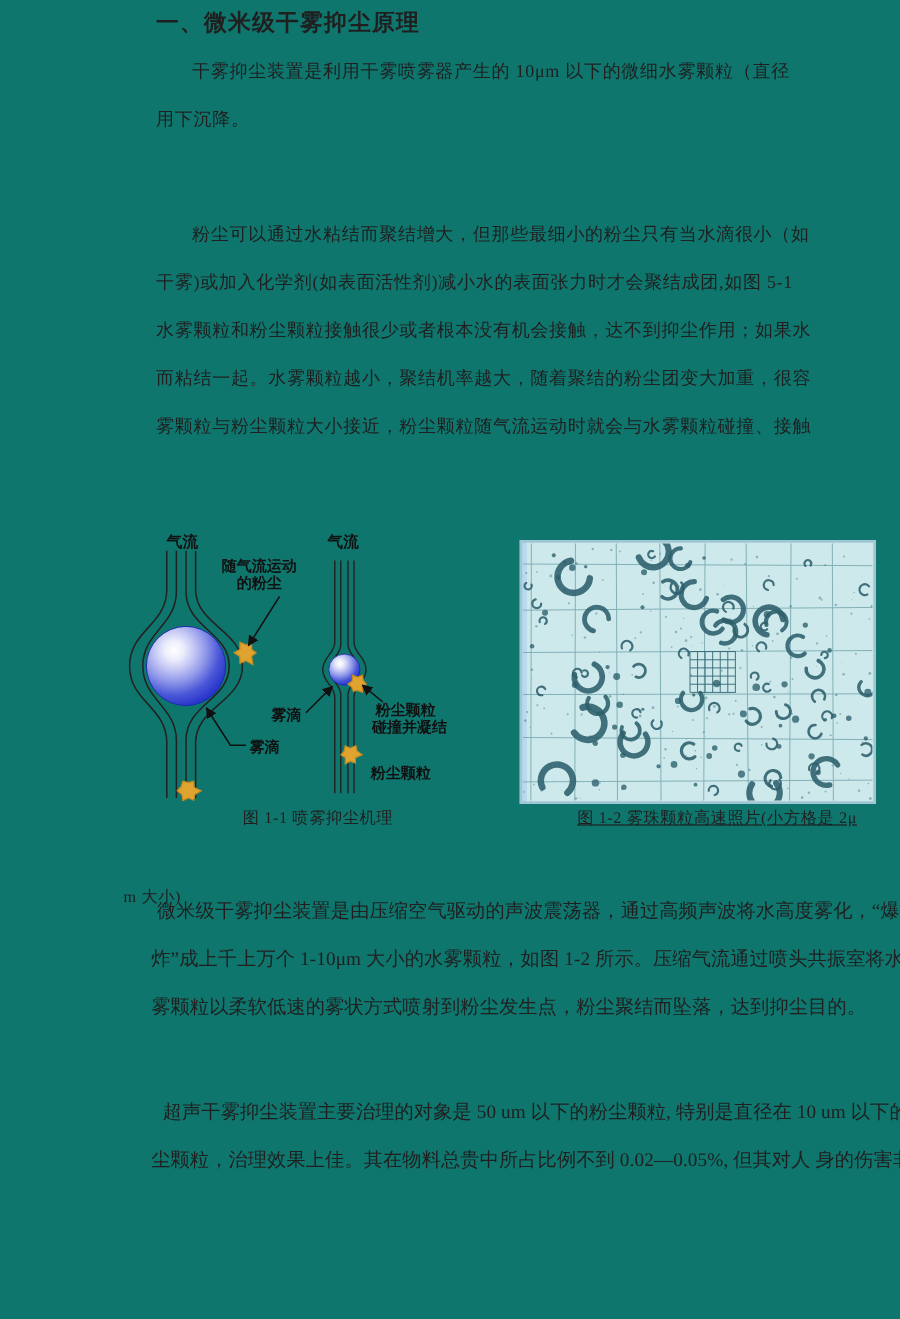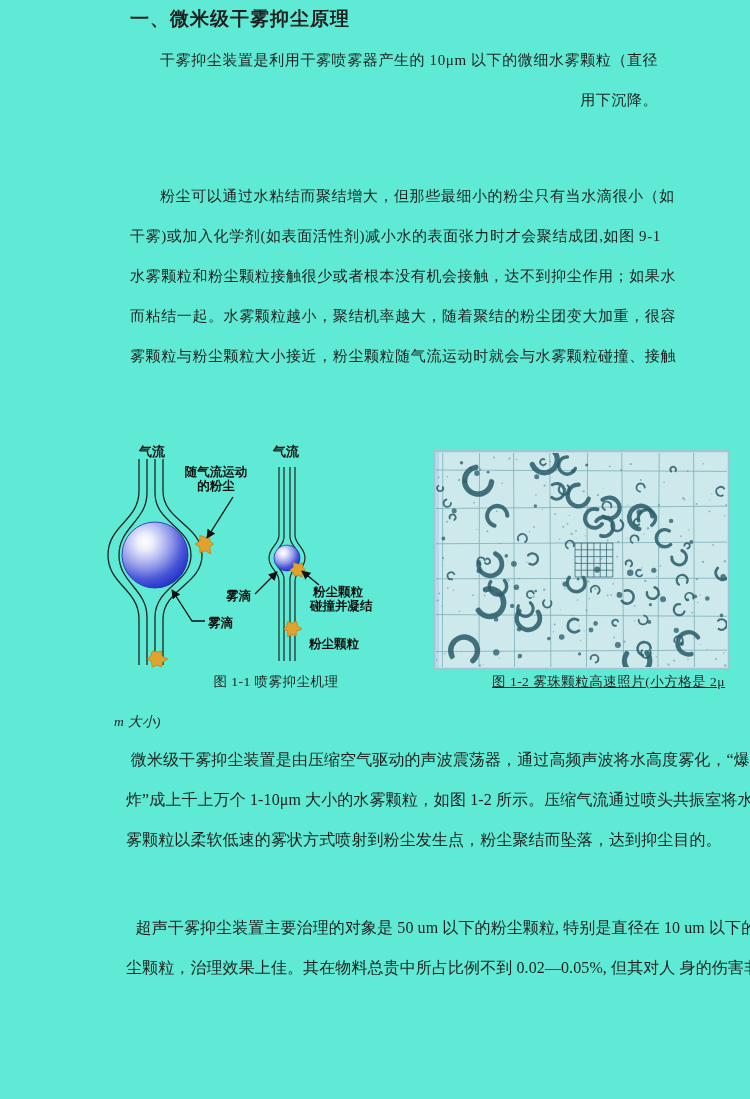--- a/index.html
+++ b/index.html
@@ -1,63 +1,62 @@
 <!DOCTYPE html>
 <html><head>
 <meta charset="utf-8">
 <style>
   html,body{margin:0;padding:0;background:#888;}
   .page{
     position:relative;
     width:750px;height:1099px;
     margin:0 auto;
-    background:#5eead4;
+    background:#0f766e;
     font-family:"Liberation Serif","DejaVu Serif",serif;
     color:#1f1f1f;
     overflow:hidden;
   }
   .h1{
     position:absolute;left:130px;
     font-size:19px;font-weight:700;letter-spacing:1px;white-space:nowrap;
   }
   .para{position:absolute;}
   .para .line{
     height:40px;line-height:40px;white-space:nowrap;
     font-size:15px;letter-spacing:0.6px;
   }
   .para.small .line{font-size:16px;letter-spacing:0.1px;}
   .indent2{text-indent:2em;}
   .indent1{text-indent:0.6em;}
   .indent05{text-indent:0.3em;}
   .caption{
     position:absolute;font-size:13.5px;line-height:20px;white-space:nowrap;
     letter-spacing:0.5px;
-    margin-left:11px;
   }
   svg text{
     font-family:"Liberation Serif","DejaVu Serif",serif;
     font-weight:600;fill:#111;
   }
   .figsvg{position:absolute;}
 </style>
 </head>
 <body>
 
 <div class="page">
 
   <div class="h1" style="top:6px;">一、微米级干雾抑尘原理</div>
 
-  <div class="para" style="top:40px;left:130px;text-align:right;">
+  <div class="para" style="top:40px;left:130px;">
     <div class="line indent2">干雾抑尘装置是利用干雾喷雾器产生的 10μm 以下的微细水雾颗粒（直径</div>
     <div class="line">用下沉降。</div>
   </div>
 
   <div class="para" style="top:176px;left:130px;">
     <div class="line indent2">粉尘可以通过水粘结而聚结增大，但那些最细小的粉尘只有当水滴很小（如</div>
-    <div class="line">干雾)或加入化学剂(如表面活性剂)减小水的表面张力时才会聚结成团,如图 9-1</div>
+    <div class="line">干雾)或加入化学剂(如表面活性剂)减小水的表面张力时才会聚结成团,如图 5-1</div>
     <div class="line">水雾颗粒和粉尘颗粒接触很少或者根本没有机会接触，达不到抑尘作用；如果水</div>
     <div class="line">而粘结一起。水雾颗粒越小，聚结机率越大，随着聚结的粉尘团变大加重，很容</div>
     <div class="line">雾颗粒与粉尘颗粒大小接近，粉尘颗粒随气流运动时就会与水雾颗粒碰撞、接触</div>
   </div>
 
   <svg class="figsvg" style="left:95px;top:443px;" width="340" height="235" viewBox="0 0 340 235">
     <defs>
       <radialGradient id="ballGrad" cx="35%" cy="30%" r="75%">
         <stop offset="0%" stop-color="#ffffff"></stop>
         <stop offset="16%" stop-color="#eceefc"></stop>
@@ -435,21 +434,21 @@
           <circle cx="143.0" cy="80.9" r="0.9" fill="#2c5f6b" opacity="0.4"></circle>
           <circle cx="291.6" cy="65.7" r="0.7" fill="#2c5f6b" opacity="0.4"></circle>
           <circle cx="122.1" cy="64.2" r="0.9" fill="#2c5f6b" opacity="0.4"></circle>
         </g>
     </g>
     <rect x="1" y="1" width="295" height="218" fill="none" stroke="#9fc6d4" stroke-width="2.5"></rect>
   </svg>
 
   <div class="caption" style="left:95px;top:672px;width:340px;text-align:center;">图 1-1 喷雾抑尘机理</div>
   <div class="caption" style="left:481px;top:672px;text-decoration:underline;">图 1-2 雾珠颗粒高速照片(小方格是 2μ</div>
-  <div class="caption" style="left:103px;top:712px;font-style:italic;">m 大小)</div>
+  <div class="caption" style="left:103px;top:738px;">m 大小)</div>
 
   <div class="para small" style="top:740px;left:126px;">
     <div class="line indent05">微米级干雾抑尘装置是由压缩空气驱动的声波震荡器，通过高频声波将水高度雾化，“爆</div>
     <div class="line">炸”成上千上万个 1-10μm 大小的水雾颗粒，如图 1-2 所示。压缩气流通过喷头共振室将水</div>
     <div class="line">雾颗粒以柔软低速的雾状方式喷射到粉尘发生点，粉尘聚结而坠落，达到抑尘目的。</div>
   </div>
 
 
   <div class="para small" style="top:908px;left:126px;">
     <div class="line indent1">超声干雾抑尘装置主要治理的对象是 50 um 以下的粉尘颗粒, 特别是直径在 10 um 以下的可吸入粉</div>

